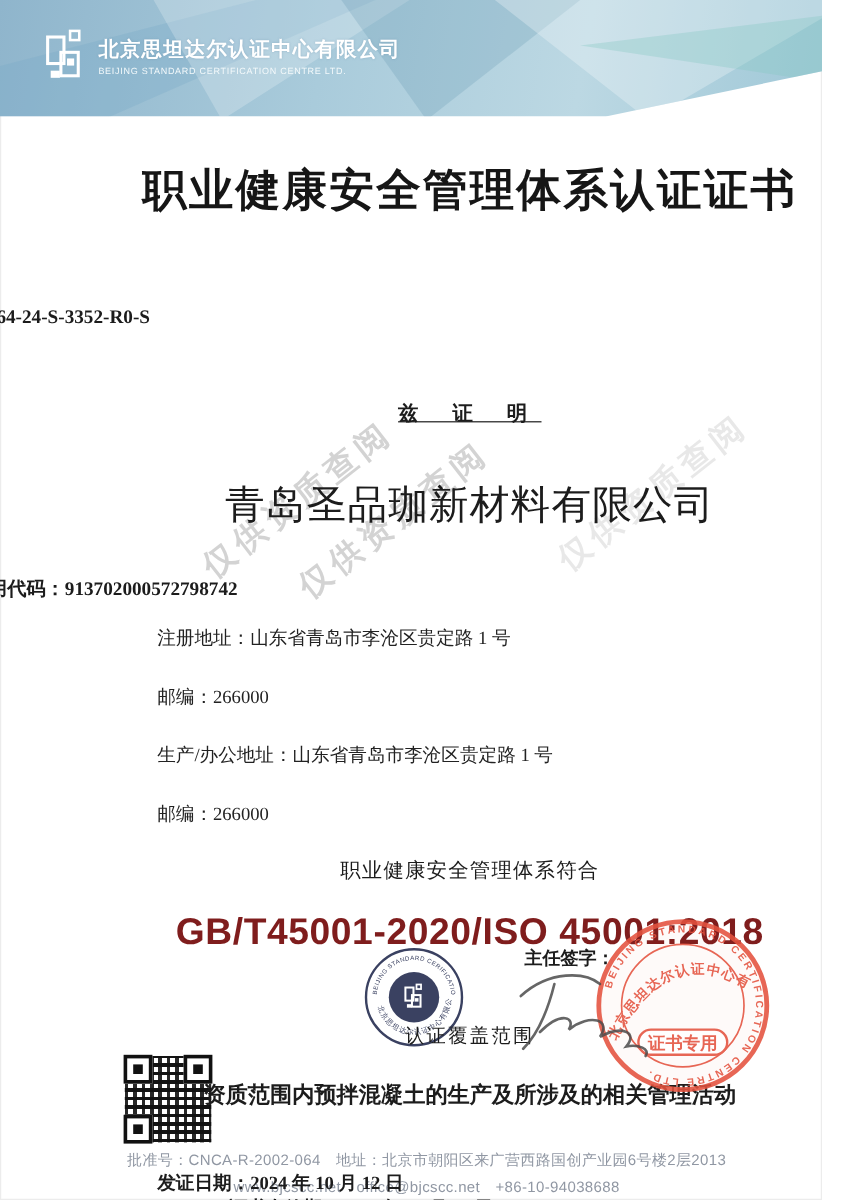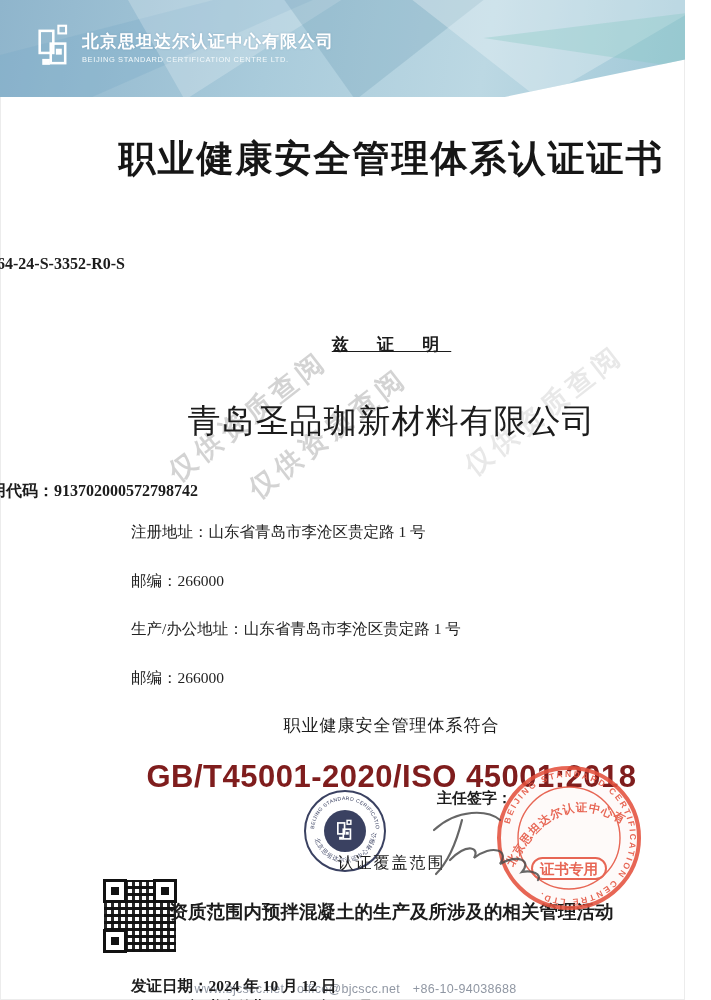--- a/index.html
+++ b/index.html
@@ -167,15 +167,16 @@
         <div></div>
       </div>
     <div class="fp tr">
         <div></div>
       </div>
     <div class="fp bl">
         <div></div>
       </div>
   </div>
 
+  <div class="abs ctr foot f1">批准号：CNCA-R-2002-064　地址：北京市朝阳区来广营西路国创产业园6号楼2层2013</div>
   <div class="abs ctr foot f2">www.bjcscc.net　office@bjcscc.net　+86-10-94038688</div>
 
 </div>
 
 </body></html>

